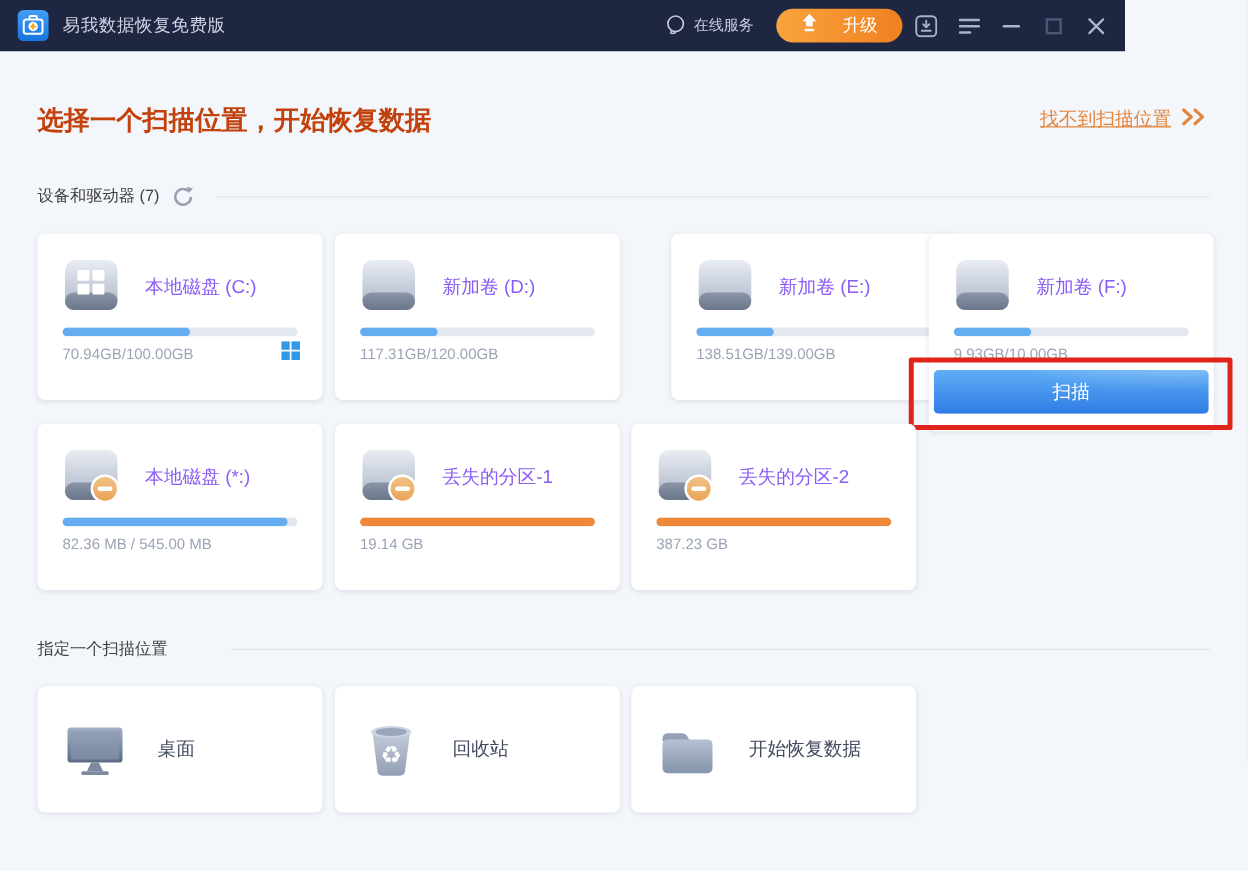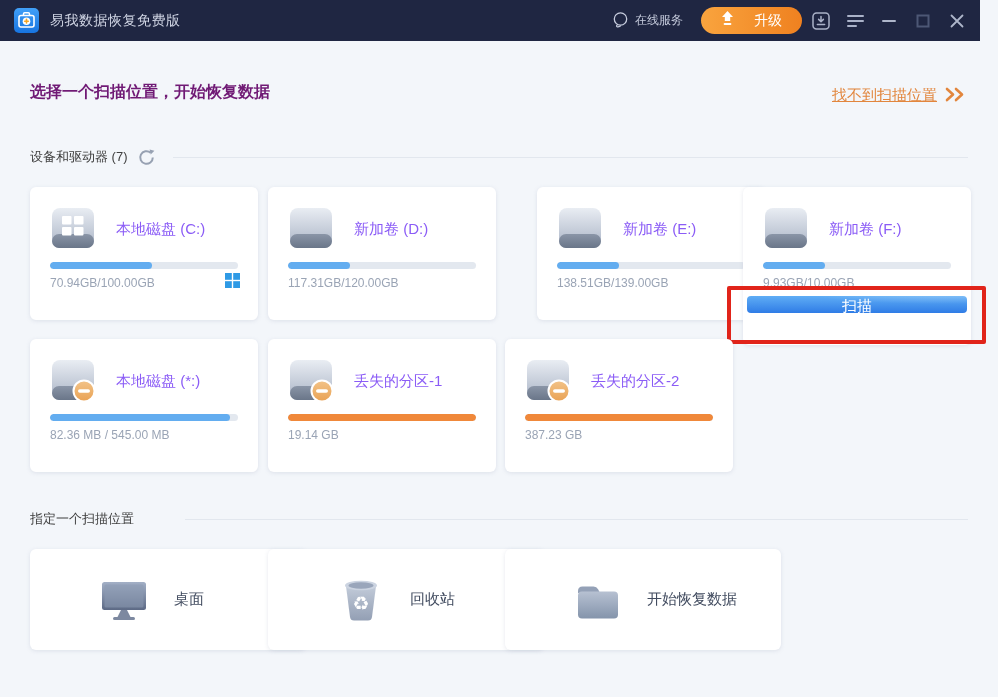--- a/index.html
+++ b/index.html
@@ -1,64 +1,64 @@
 <!DOCTYPE html>
 <html><head>
 <meta charset="utf-8">
 <style>
   html,body{margin:0;padding:0;background:#e8eaef;}
   .app{position:relative;width:998px;height:697px;background:#f3f6fa;overflow:hidden;
        font-family:"Liberation Sans",sans-serif;-webkit-font-smoothing:antialiased;}
   
-  .titlebar{position:absolute;left:0;top:0;width:980px;height:41px;background:#1f2642;
+  .titlebar{position:absolute;left:0;top:0;width:900px;height:41px;background:#1f2642;
             display:flex;align-items:center;justify-content:center;}
   .appicon{margin-left:14px;width:25px;height:25px;flex:none;}
   .apptitle{margin-left:11px;font-size:14px;color:#d0d5e4;letter-spacing:.5px;}
   .tb-right{margin-left:auto;display:flex;align-items:center;height:100%;}
   .online{display:flex;align-items:center;gap:6px;color:#c7cdde;font-size:12px;cursor:default;}
   .upgrade{margin-left:18px;height:27px;padding:0 20px;border:none;border-radius:14px;
            display:flex;align-items:center;gap:20px;cursor:pointer;
            background:linear-gradient(90deg,#f9a43e,#ef8120);color:#fff;font-size:14px;
            font-family:Liberation Serif, serif;}
   .tb-btn{width:30px;height:28px;margin-left:4px;display:flex;align-items:center;justify-content:center;
           background:transparent;border:none;cursor:pointer;padding:0;}
   .tb-btn:first-of-type{margin-left:20px;}
   .tb-btn:last-of-type{margin-right:8px;}
   
-  .page-title{position:absolute;left:30px;top:82px;font-size:16px;font-weight:700;color:#701a75;}
+  .page-title{position:absolute;left:30px;top:82px;font-size:21px;font-weight:700;color:#c2410c;}
   .help-link{position:absolute;right:32px;top:86px;display:flex;align-items:center;gap:7px;cursor:pointer;}
   .help-link span{font-size:15px;color:#e2863d;text-decoration:underline;}
   
   .sect{position:absolute;left:30px;right:30px;display:flex;align-items:center;gap:10px;}
   .sect .slabel{font-size:13px;color:#404040;white-space:nowrap;}
   .sect .sline{flex:1;height:1px;background:#e2e7ee;margin-left:8px;}
   .refresh{display:flex;cursor:pointer;}
   
   .card{position:absolute;width:228px;height:133px;background:#fff;border-radius:6px;
         box-shadow:0 1px 4px rgba(120,135,160,.18);cursor:pointer;}
   .card.tall{height:158px;}
   .dicon{position:absolute;left:20px;top:20px;}
   .dname{position:absolute;left:86px;top:20px;height:44px;display:flex;align-items:center;
          font-size:15px;color:#8b5cf6;}
   .track{position:absolute;left:20px;right:20px;top:75px;height:7px;border-radius:4px;background:#e3e8ef;overflow:hidden;}
   .fill{height:100%;border-radius:4px;}
   .fill.blue{background:#63adf0;}
   .fill.orange{background:#f0883a;}
   .dsize{position:absolute;left:20px;top:89px;font-size:12px;color:#9aa4b5;}
   .winbadge{position:absolute;right:18px;top:86px;display:flex;}
-  .scanbtn{position:absolute;left:4px;right:4px;top:109px;height:17px;border:none;border-radius:4px;
+  .scanbtn{position:absolute;left:4px;right:4px;top:109px;height:35px;border:none;border-radius:4px;
            color:#fff;font-size:15px;cursor:pointer;font-family:"Liberation Sans",sans-serif;
            background-image:radial-gradient(130% 150% at 88% -25%,rgba(255,255,255,.30),rgba(255,255,255,0) 48%),
                             linear-gradient(180deg,#5fadf5,#2f7ce6);}
   .redbox{position:absolute;left:727px;top:286px;width:251px;height:50px;border:4px solid #e1241a;
           border-radius:2px;pointer-events:none;}
   
   .loc-card{position:absolute;width:228px;height:101px;background:#fff;border-radius:6px;
             box-shadow:0 1px 4px rgba(120,135,160,.18);cursor:pointer;
-            display:flex;align-items:center;padding-left:48px;}
+            display:flex;align-items:center;}
   .loc-card .licon{margin-left:22px;display:flex;flex:none;}
   .loc-card .llabel{margin-left:26px;font-size:15px;color:#414b5f;}
 </style>
 </head>
 <body>
 
 <div class="app">
 
   <svg width="0" height="0" style="position:absolute">
     <defs>

